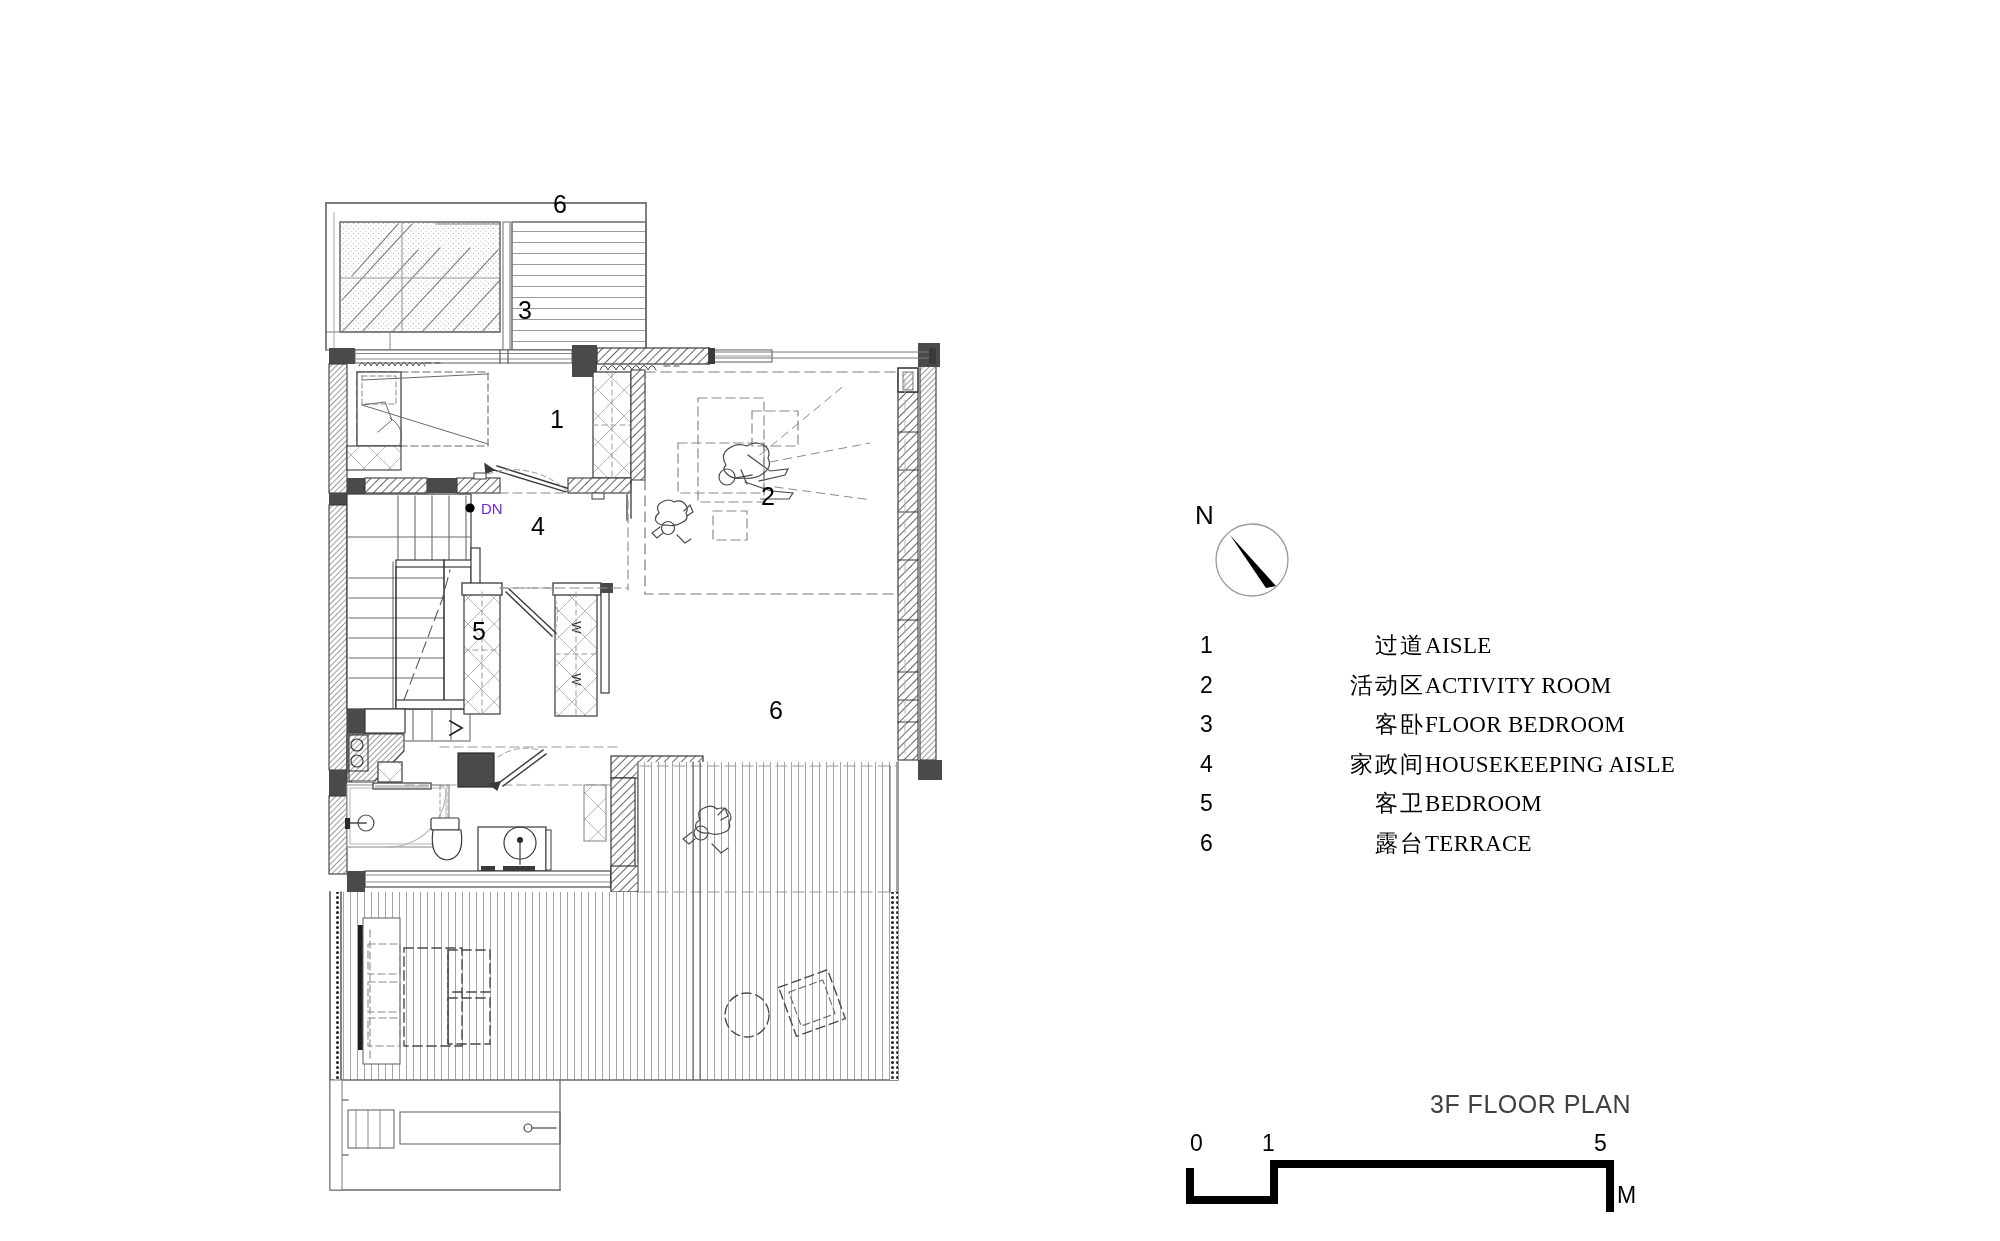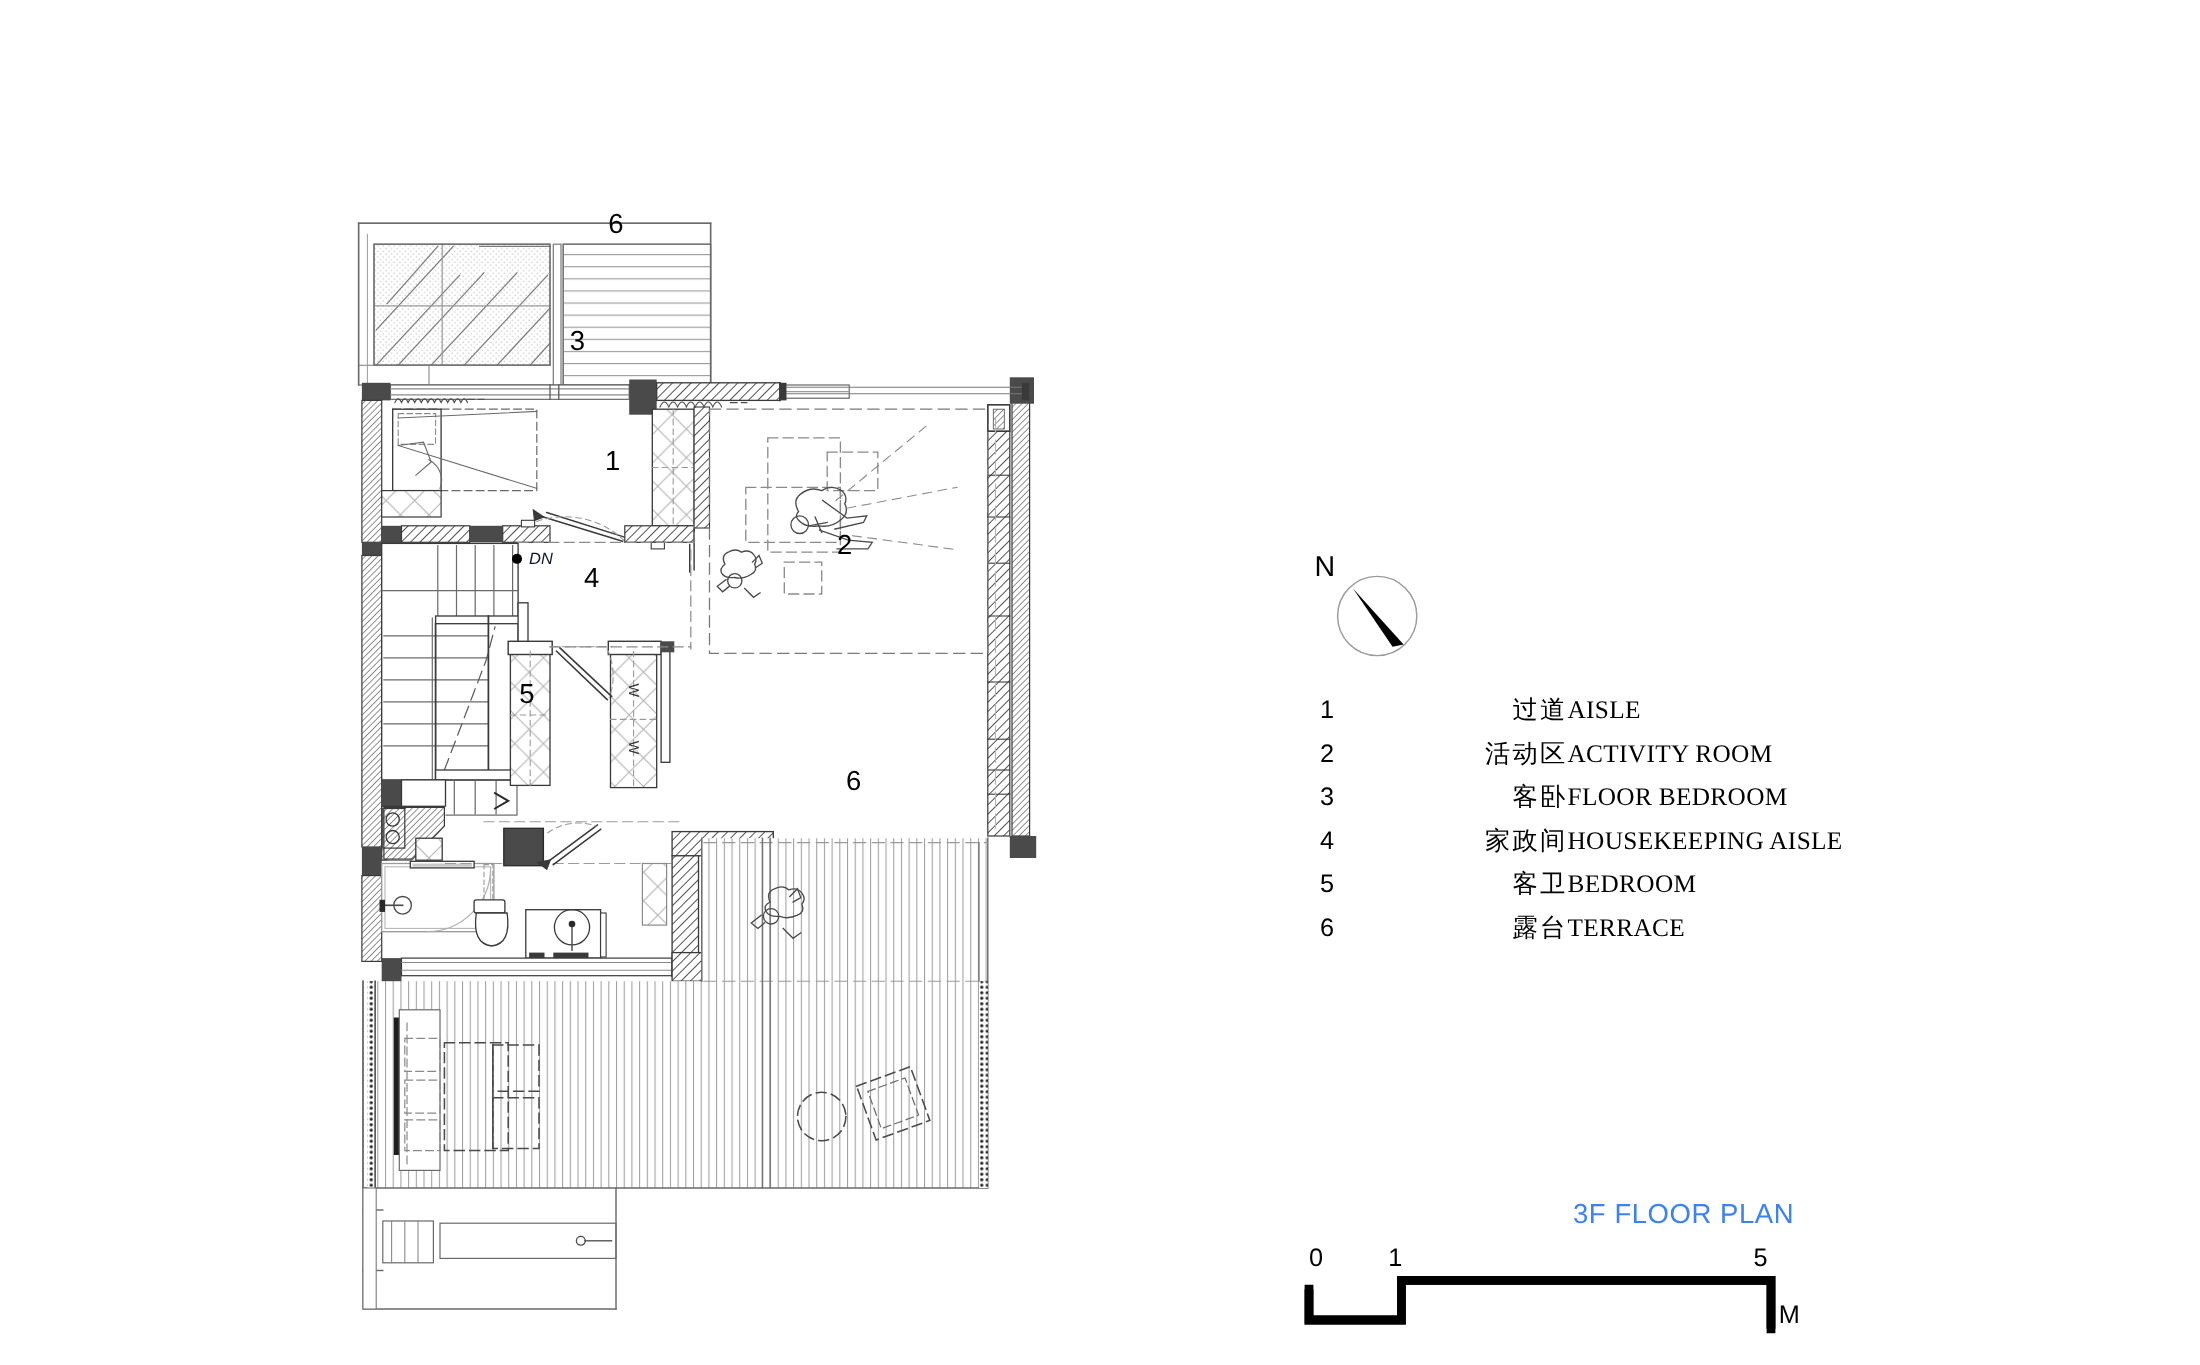--- a/index.html
+++ b/index.html
@@ -28,23 +28,22 @@
     font-family: "Liberation Sans", sans-serif;
     font-size: 25px;
     color: #000;
     line-height: 1;
     white-space: nowrap;
   }
   .dn-label {
     position: absolute;
     font-family: "Liberation Sans", sans-serif;
     font-size: 15px;
-    color: #0f172a;
+    color: #6d28d9;
     white-space: nowrap;
-    font-style: italic;
   }
   .ww-mark {
     position: absolute;
     font-family: "Liberation Sans", sans-serif;
     font-size: 13px;
     color: #333;
     transform: rotate(90deg);
   }
   #compass-wrap {
     position: absolute;
@@ -91,21 +90,21 @@
     color: #000;
     font-family: Liberation Serif, serif;
     letter-spacing: 0.3px;
   }
 
   #plan-title {
     position: absolute;
     left: 1430px;
     top: 1090px;
     font-size: 25px;
-    color: #3b82f6;
+    color: #404040;
     letter-spacing: 0.5px;
     font-family: "Liberation Sans", sans-serif;
     white-space: nowrap;
   }
   #scalebar-wrap {
     position: absolute;
     left: 1190px;
     top: 1130px;
     width: 660px;
     height: 90px;

